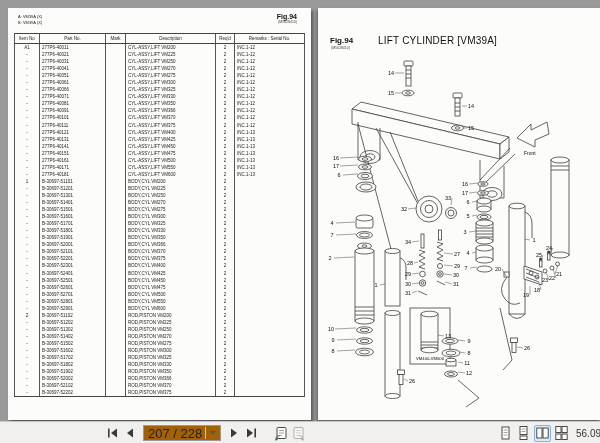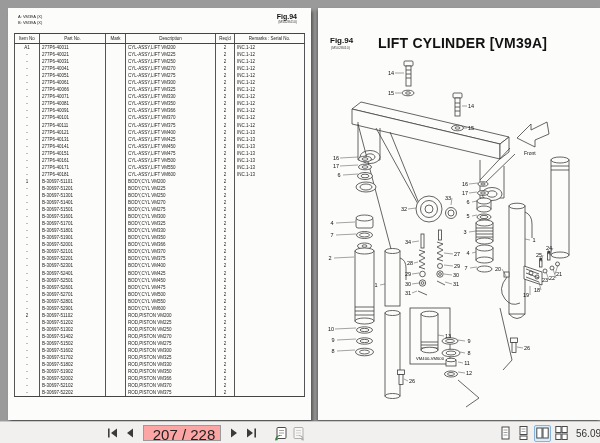--- a/index.html
+++ b/index.html
@@ -20,38 +20,38 @@
   .thead{border-top:1px solid #444;border-bottom:1px solid #444;height:9px;}
   .th,.tc{border-right:1px solid #555;font-size:4.5px;display:flex;align-items:center;overflow:hidden;white-space:nowrap;}
   .th{justify-content:center;}
   .trow{height:7.06px;}
   .tbody{border-bottom:1px solid #444;}
   .tc.c0,.tc.c4{justify-content:center;}
   .tc.c1,.tc.c3,.tc.c5{padding-left:2px;}
   
   .rp-figno{position:absolute;left:12px;top:28px;font-weight:bold;font-size:8px;color:#111;}
   .rp-figcode{position:absolute;left:13px;top:38px;font-size:3.5px;color:#444;}
-  .rp-title{position:absolute;left:60px;top:27px;font-weight:bold;font-size:14px;color:#111;letter-spacing:.2px;}
+  .rp-title{position:absolute;left:60px;top:27px;font-weight:normal;font-size:10px;color:#111;letter-spacing:.2px;}
   svg.diagram{position:absolute;left:0;top:0;}
   .ln{stroke:#3f3f3f;stroke-width:.8;fill:none;}
   .fw{stroke:#3f3f3f;stroke-width:.8;fill:#fcfcfb;}
   .fd{fill:#3f3f3f;stroke:none;}
   .leader{stroke:#4a4a4a;stroke-width:.5;}
   .callout{font-size:5.5px;fill:#111;text-anchor:middle;}
   .svgtext{font-size:5px;fill:#111;}
   .insettext{font-size:4.2px;fill:#111;text-anchor:middle;}
   
   .toolbar{position:absolute;left:0;top:421px;width:600px;height:22px;background:#f1f0ee;
     border-top:1px solid #c9c9c9;overflow:hidden;}
   .nav-cluster{position:absolute;left:105px;top:0;height:22px;display:flex;align-items:center;gap:2px;}
   .tbtn{background:transparent;border:0;padding:0;margin:0;width:15px;height:16px;
     display:flex;align-items:center;justify-content:center;cursor:pointer;}
   .tbtn.disabled{opacity:.4;}
-  .page-combo{display:flex;align-items:center;background:#fca5a5;border:1px solid #9a9a9a;
-    height:14px;width:76px;margin:0 4px;font-size:15px;color:#222;flex-direction:column;}
+  .page-combo{display:flex;align-items:center;background:#a16207;border:1px solid #9a9a9a;
+    height:14px;width:76px;margin:0 4px;font-size:13px;color:#222;}
   .page-combo .val{flex:1;padding-left:4px;}
   .combo-sep{width:1px;height:12px;background:#c4c4c4;}
   .caret{width:0;height:0;border-left:3px solid transparent;border-right:3px solid transparent;
     border-top:4px solid #555;margin:0 4px;}
   .gapper{width:10px;}
   .view-cluster{position:absolute;left:498px;top:0;height:22px;display:flex;align-items:center;gap:3px;}
   .tbtn.selected{background:#dcebf8;border:1px solid #86b3dc;border-radius:2px;width:17px;height:17px;}
   .zoom-text{font-size:10px;color:#333;margin-left:4px;white-space:nowrap;}
 </style>
 </head>

